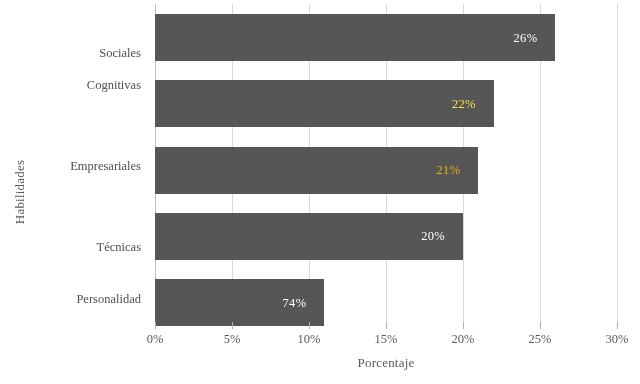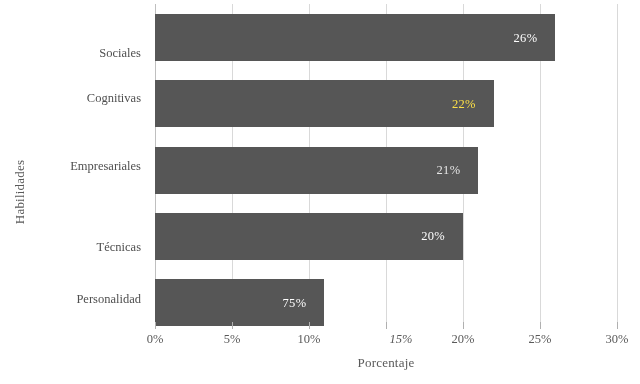--- a/index.html
+++ b/index.html
@@ -132,60 +132,60 @@
 </style>
 </head>
 <body>
 
 <div id="chart-root">
 
   <div class="y-axis-title">Habilidades</div>
 
   <div class="cat-labels">
       <div class="cat-label" style="top: 33.5px; margin-top: 19px;">Sociales</div>
-      <div class="cat-label" style="top: 98px;">Cognitivas</div>
+      <div class="cat-label" style="top: 85px;">Cognitivas</div>
       <div class="cat-label" style="top: 166px; margin-left: 9px;">Empresariales</div>
       <div class="cat-label" style="top: 247px;">Técnicas</div>
       <div class="cat-label" style="top: 298.5px;">Personalidad</div>
     </div>
 
   <div class="plot">
       <div class="axis-line" style="left: 0px;"></div>
       <div class="gridline" style="left: 77px;"></div>
       <div class="gridline" style="left: 154px;"></div>
       <div class="gridline" style="left: 231px;"></div>
       <div class="gridline" style="left: 308px;"></div>
       <div class="gridline" style="left: 385px;"></div>
       <div class="gridline" style="left: 462px;"></div>
       <div class="bar" style="left: 0px; top: 10px; width: 400.4px; height: 47px; background: rgb(86, 86, 86);">
         <span class="bar-value" style="color: rgb(255, 255, 255);">26%</span>
       </div>
       <div class="bar" style="left: 0px; top: 76.25px; width: 338.8px; height: 47px; background: rgb(86, 86, 86);">
         <span class="bar-value" style="color: #fde047;">22%</span>
       </div>
       <div class="bar" style="left: 0px; top: 142.5px; width: 323.4px; height: 47px; background: rgb(86, 86, 86);">
-        <span class="bar-value" style="color: #e5e5e5;">21%</span>
+        <span class="bar-value" style="color: #eab308;">21%</span>
       </div>
       <div class="bar" style="left: 0px; top: 208.75px; width: 308px; height: 47px; background: rgb(86, 86, 86);">
         <span class="bar-value" style="color: rgb(255, 255, 255);">20%</span>
       </div>
       <div class="bar" style="left: 0px; top: 275px; width: 169.4px; height: 47px; background: rgb(86, 86, 86);">
-        <span class="bar-value" style="color: rgb(255, 255, 255);">75%</span>
+        <span class="bar-value" style="color: rgb(255, 255, 255);">74%</span>
       </div>
     </div>
 
   <div class="x-axis">
       <div class="tick-mark" style="left: 0px;"></div>
       <div class="tick-label" style="left: 0px;">0%</div>
       <div class="tick-mark" style="left: 77px;"></div>
       <div class="tick-label" style="left: 77px;">5%</div>
       <div class="tick-mark" style="left: 154px;"></div>
       <div class="tick-label" style="left: 154px;">10%</div>
       <div class="tick-mark" style="left: 231px;"></div>
-      <div class="tick-label" style="left: 246px; font-style: italic;">15%</div>
+      <div class="tick-label" style="left: 231px;">15%</div>
       <div class="tick-mark" style="left: 308px;"></div>
       <div class="tick-label" style="left: 308px;">20%</div>
       <div class="tick-mark" style="left: 385px;"></div>
       <div class="tick-label" style="left: 385px;">25%</div>
       <div class="tick-mark" style="left: 462px;"></div>
       <div class="tick-label" style="left: 462px;">30%</div>
     </div>
 
   <div class="x-axis-title">Porcentaje</div>
 

